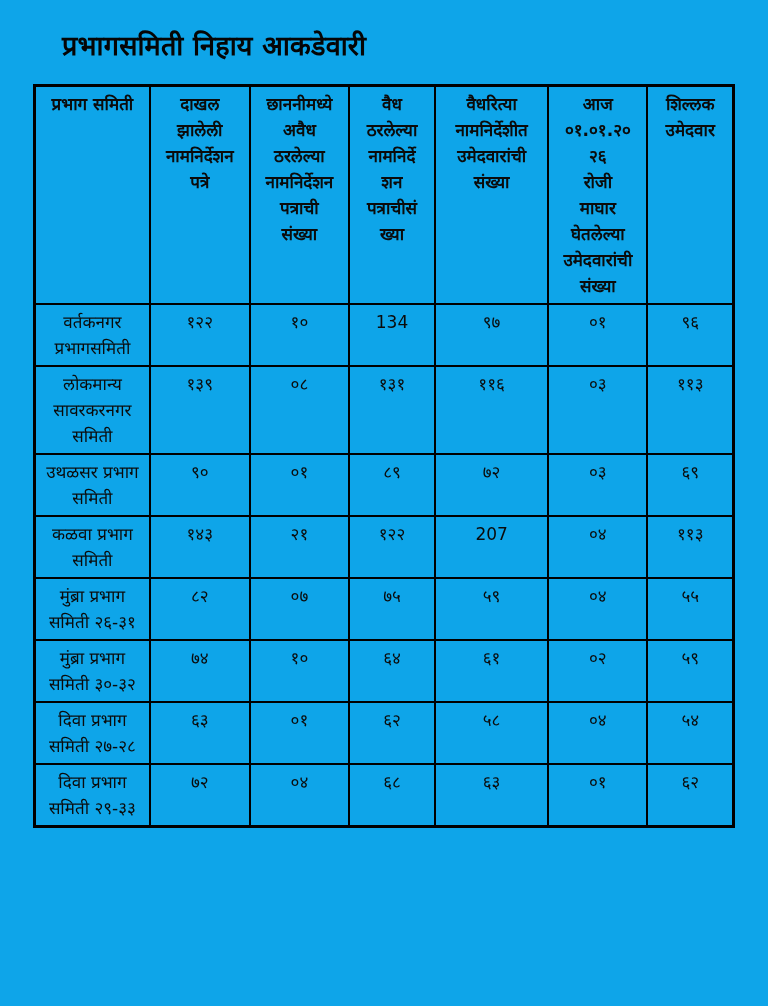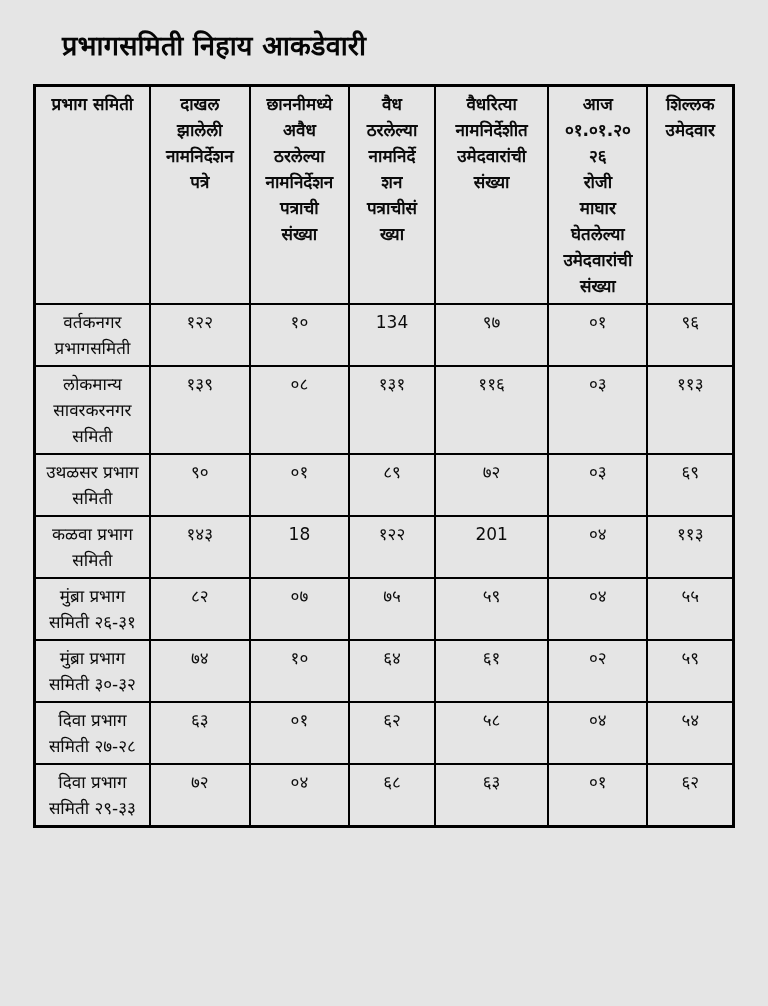--- a/index.html
+++ b/index.html
@@ -10,21 +10,21 @@
     width: 768px;
     height: 1006px;
     overflow: hidden;
     font-family: "DejaVu Sans", "Liberation Sans", sans-serif;
     color: #0b0b0b;
   }
   .page {
     position: relative;
     width: 768px;
     height: 1006px;
-    background: #e5e5e5;
+    background: #0ea5e9;
   }
   .doc-title {
     margin: 0;
     padding: 26px 0 0 62px;
     font-size: 27px;
     font-weight: 700;
     letter-spacing: 0.2px;
     color: #050505;
   }
   table.stats {
@@ -142,23 +142,23 @@
         <td>०१</td>
         <td>८९</td>
         <td>७२</td>
         <td>०३</td>
         <td>६९</td>
       </tr>
       <tr class="row-2line">
         <td>कळवा प्रभाग
 समिती</td>
         <td>१४३</td>
-        <td>18</td>
+        <td>२१</td>
         <td>१२२</td>
-        <td>201</td>
+        <td>207</td>
         <td>०४</td>
         <td>११३</td>
       </tr>
       <tr class="row-2line">
         <td>मुंब्रा प्रभाग
 समिती २६-३१</td>
         <td>८२</td>
         <td>०७</td>
         <td>७५</td>
         <td>५९</td>

